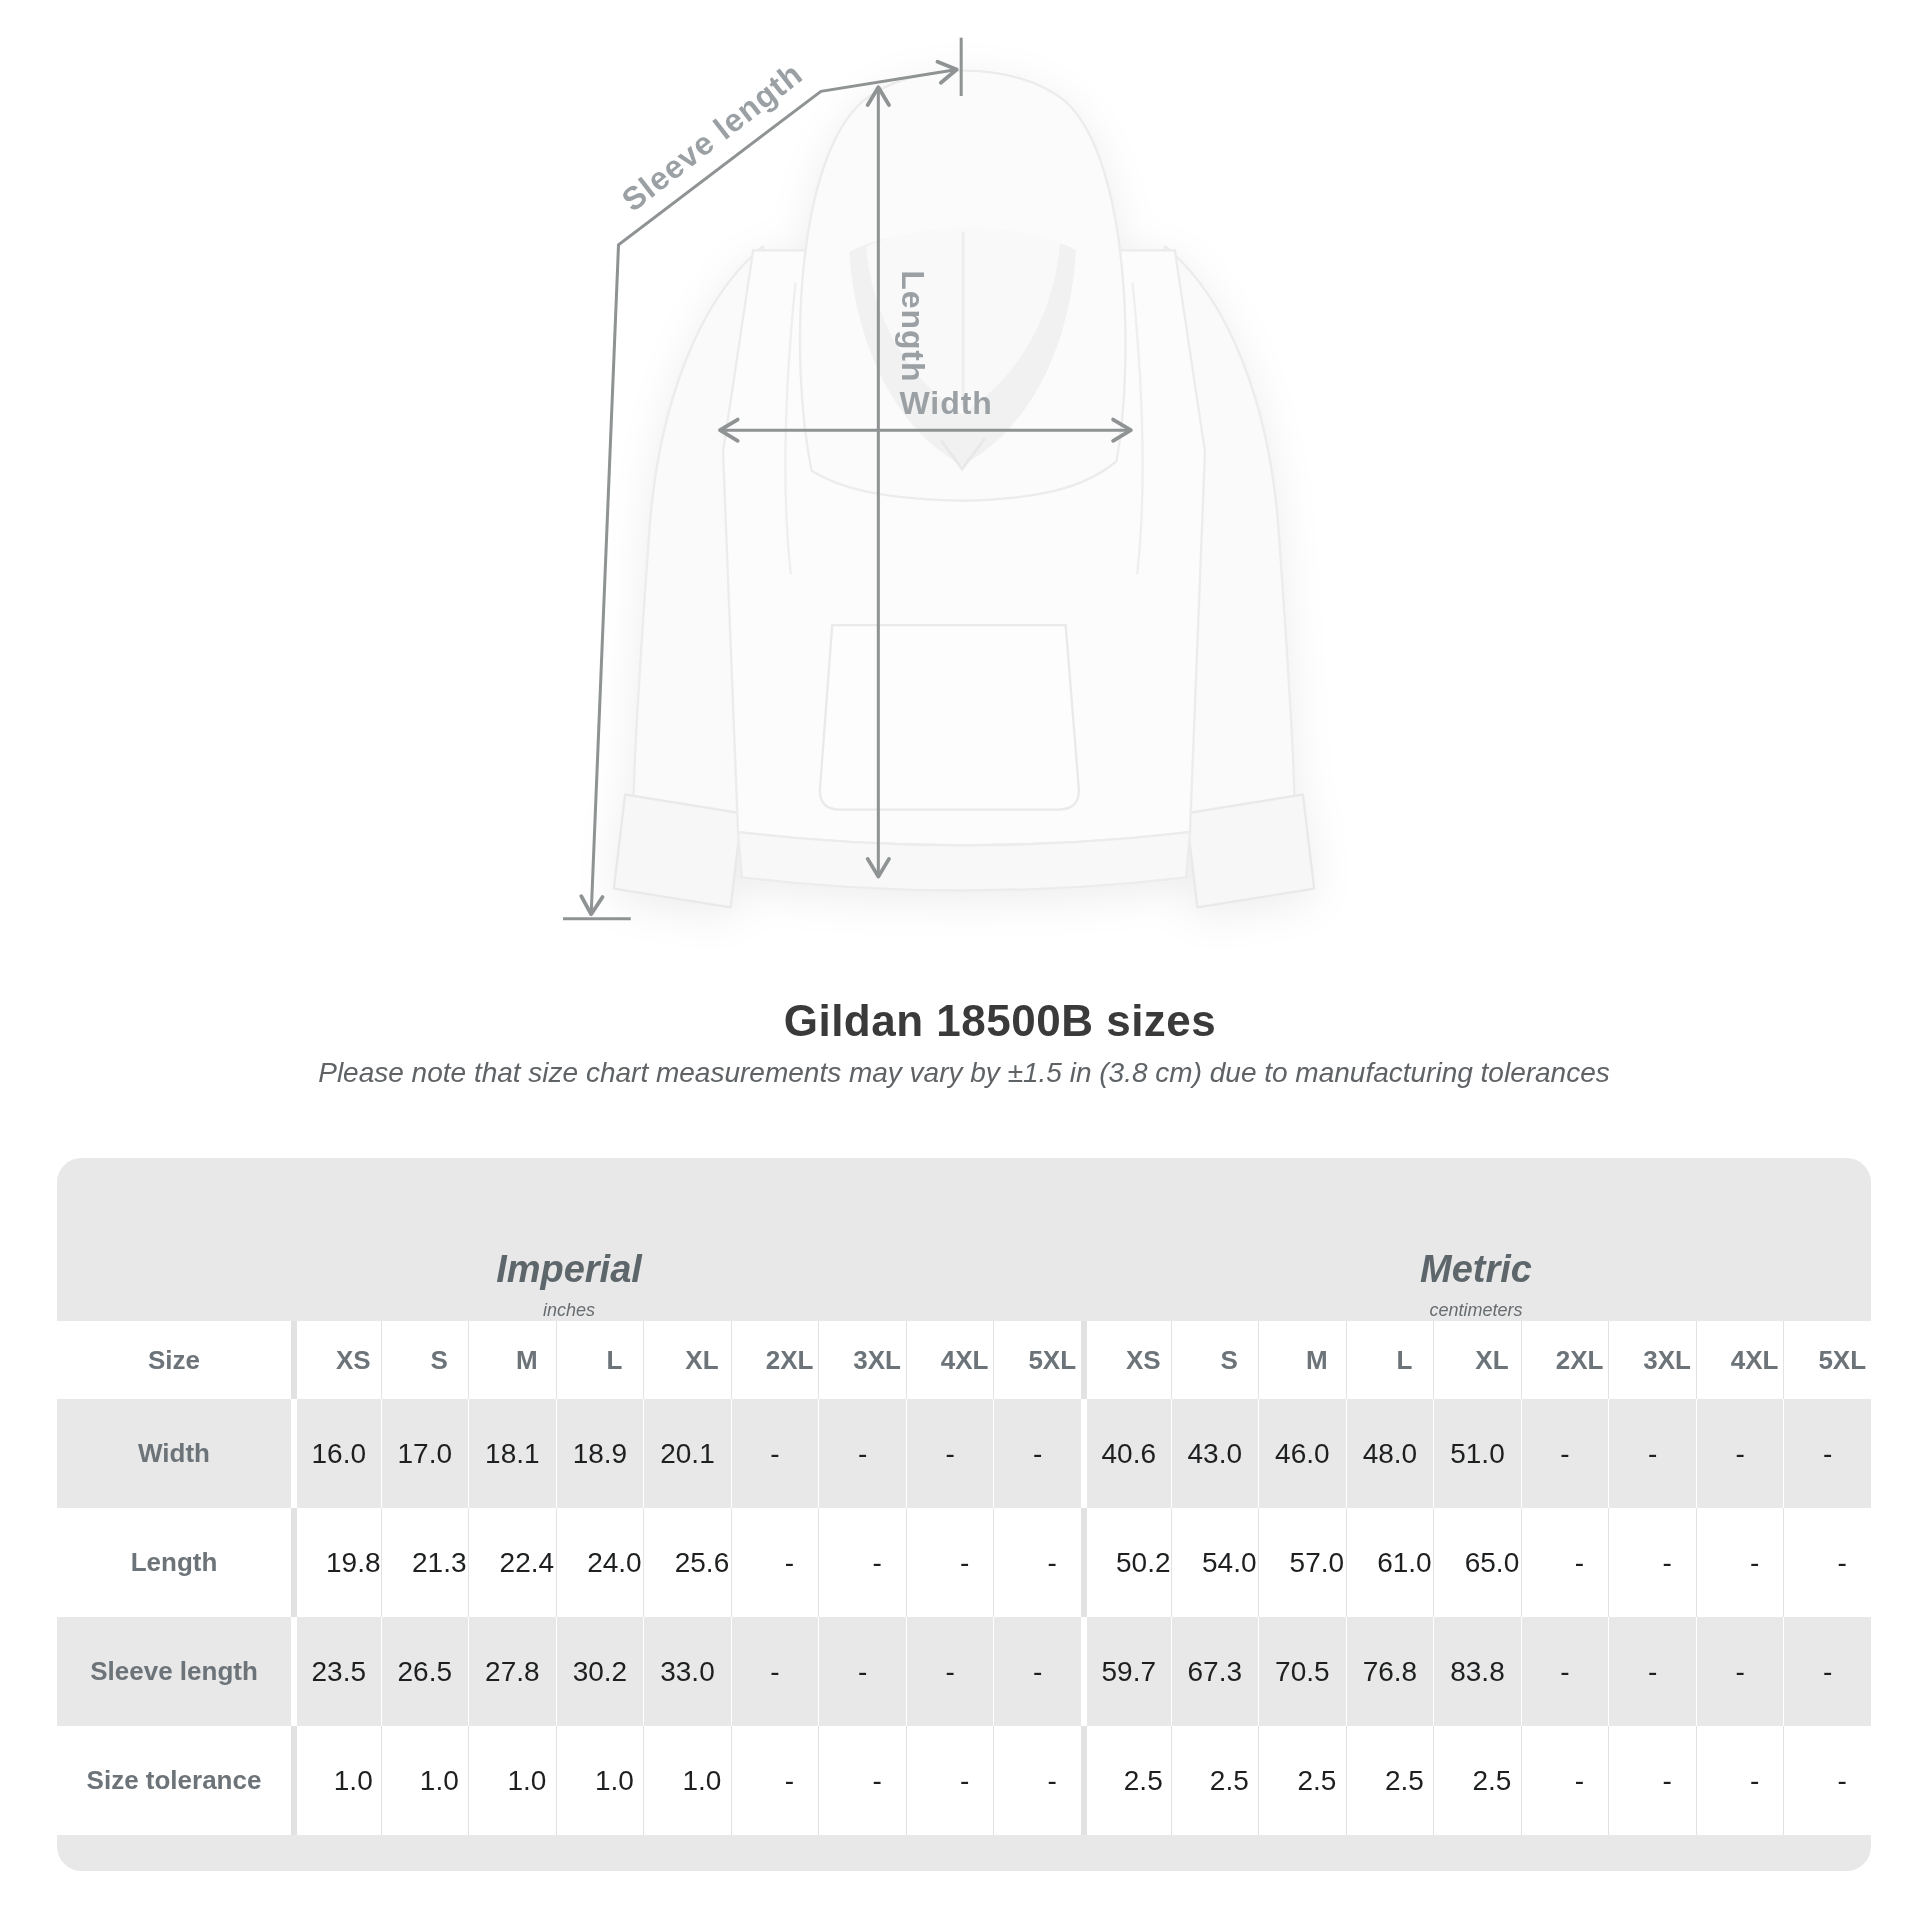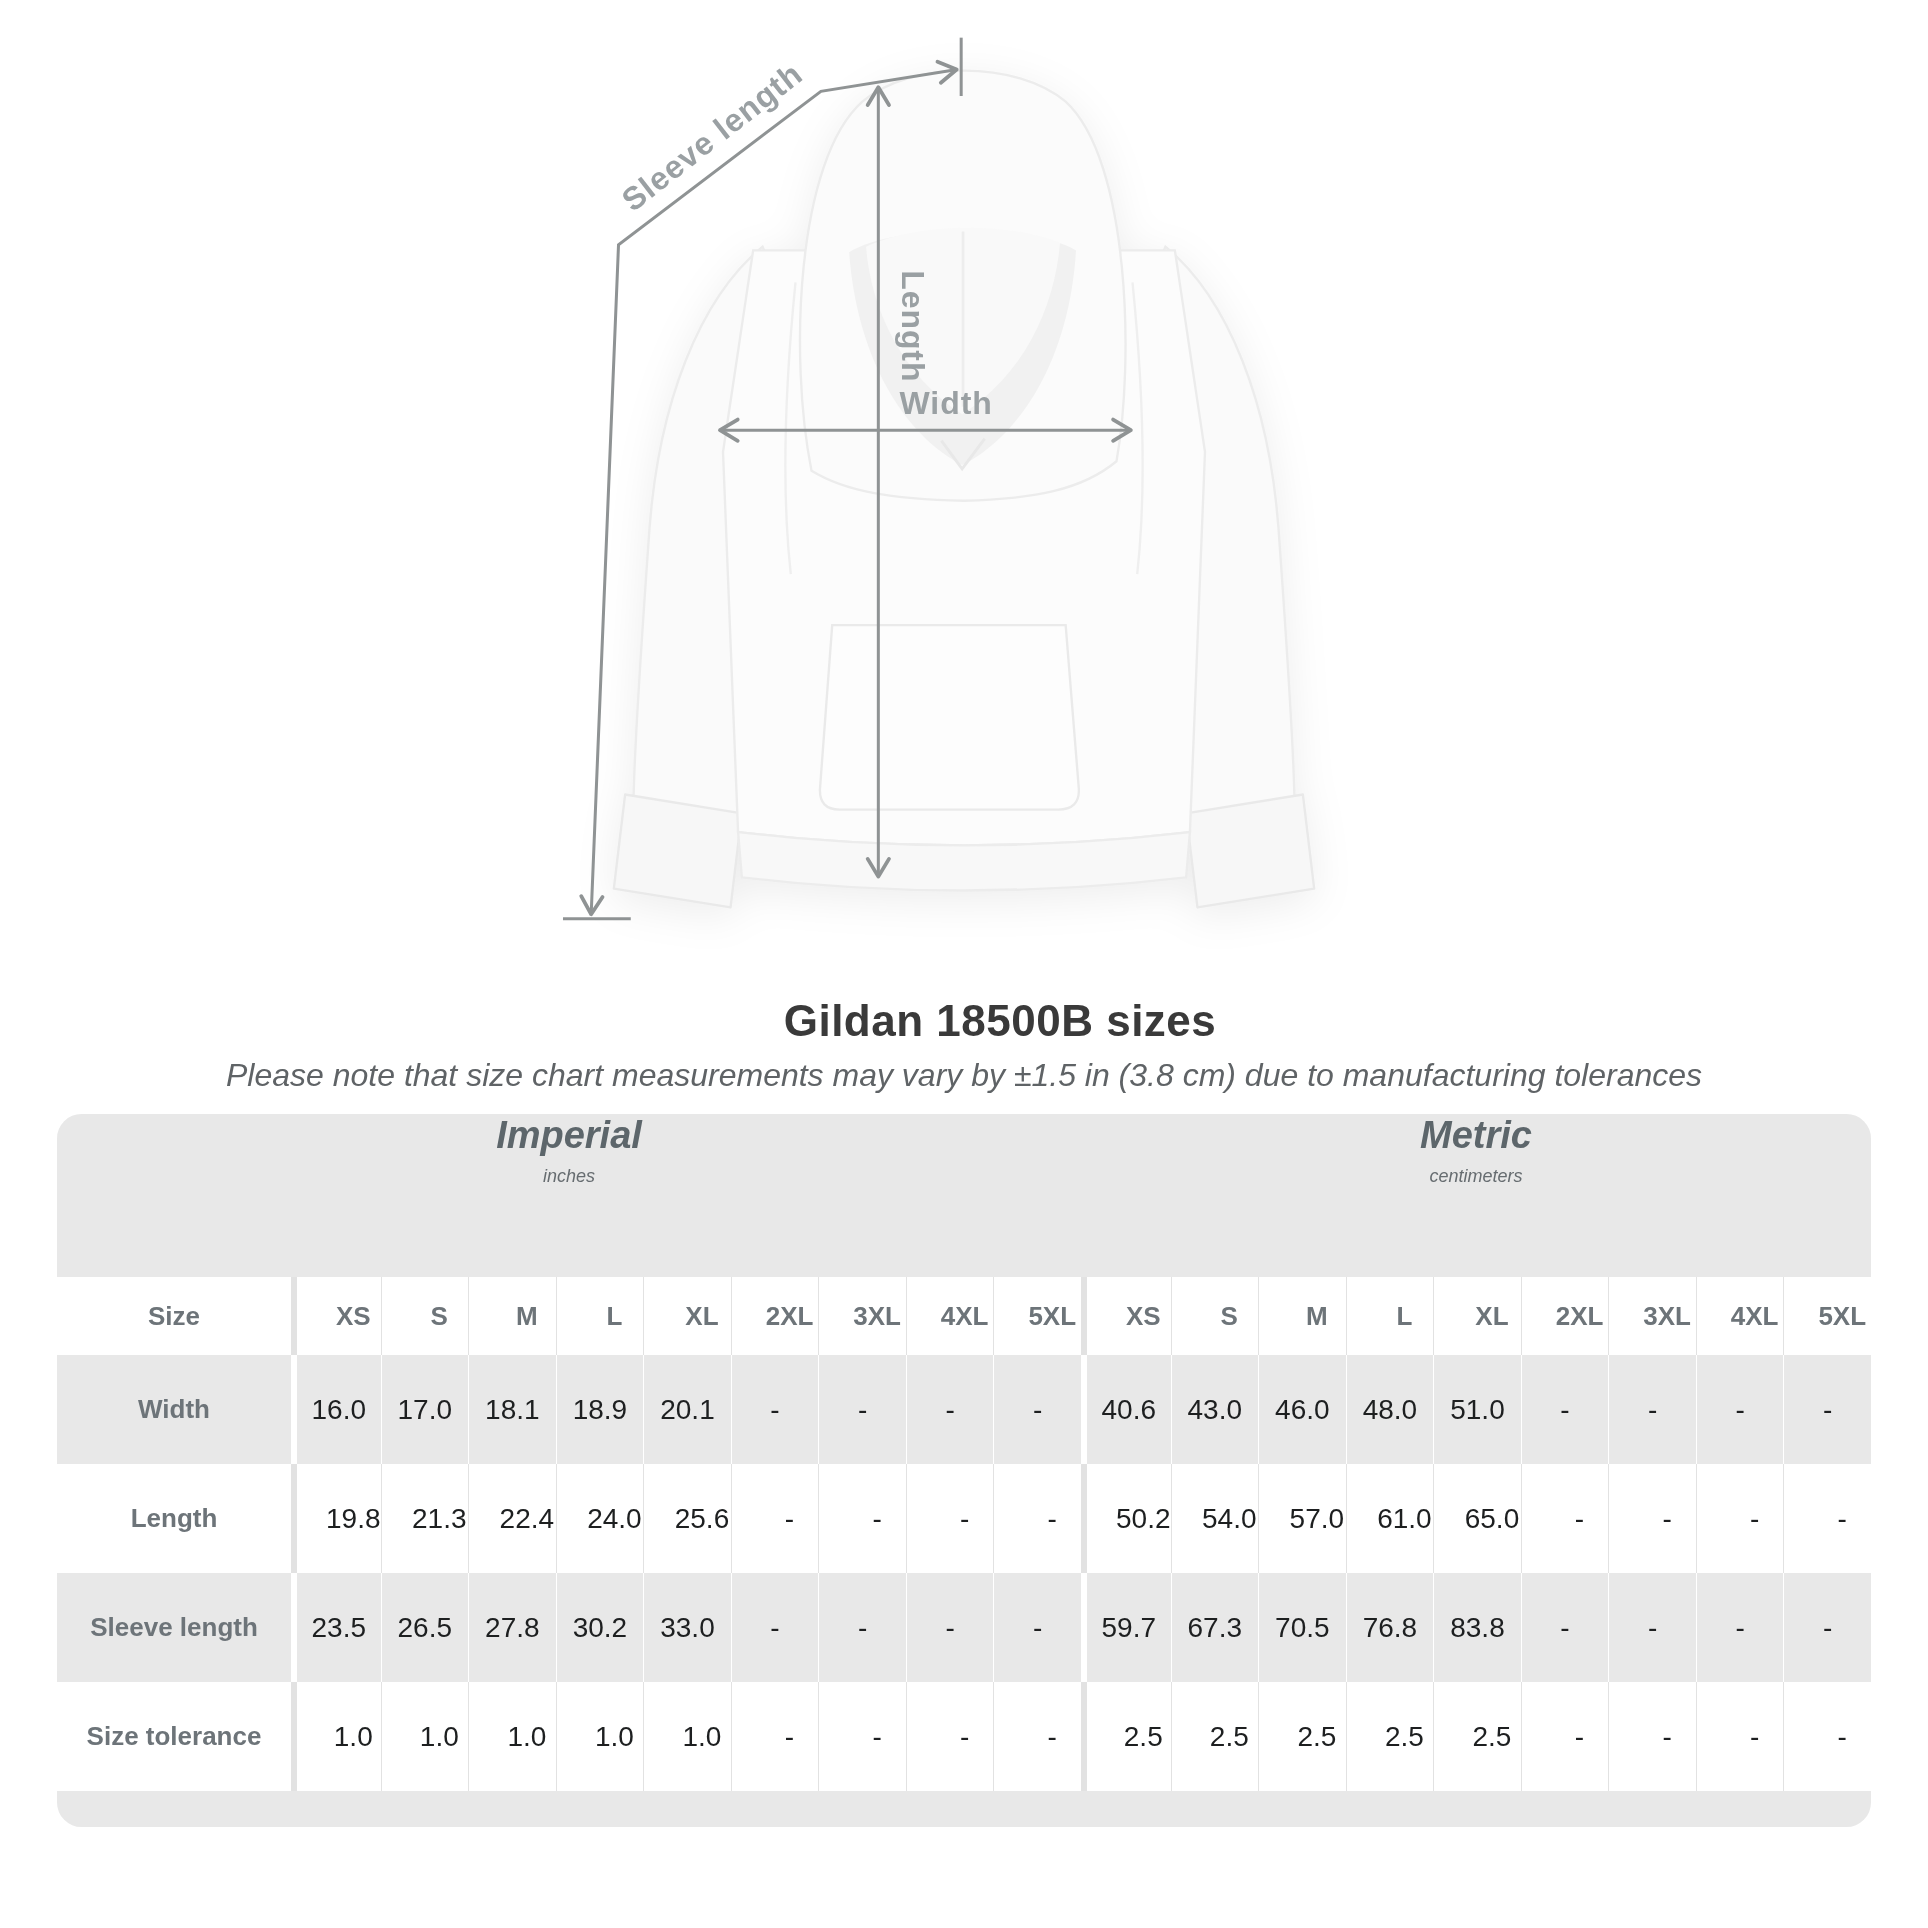--- a/index.html
+++ b/index.html
@@ -11,30 +11,30 @@
   
   .diagram-wrap{position:absolute;left:0;top:0;width:1928px;height:979px;}
   .measure-label{font-weight:bold;font-size:34px;fill:#9aa0a3;letter-spacing:1px;}
   
   .page-title{
     position:absolute;left:0;top:996px;width:100%;text-align:center;
     font-size:44px;font-weight:bold;color:#3a3a3a;letter-spacing:0.5px;padding-left:36px;
   }
   .page-subtitle{
     position:absolute;left:0;top:1057px;width:100%;text-align:center;
-    font-size:32px;font-style:italic;color:#5f6366;
+    font-size:28px;font-style:italic;color:#5f6366;
   }
   
   .size-table{
     position:absolute;left:57px;top:1114px;width:1814px;
     display:grid;grid-template-columns:234px repeat(18,1fr);
   }
   .unit-band{
     grid-column:1/-1;height:163px;background:#e8e8e8;
-    border-radius:24.5px 24.5px 0 0;display:flex;align-items:flex-start;
+    border-radius:24.5px 24.5px 0 0;display:flex;align-items:flex-end;margin-top:44px;
   }
   .unit-group{display:flex;flex-direction:column;align-items:center;justify-content:center;gap:9.4px;}
   .unit-group.imperial{width:1024px;}
   .unit-group.metric{flex:1;}
   .unit-name{font-size:38px;font-weight:bold;font-style:italic;color:#5d666b;}
   .unit-sub{font-size:18px;font-style:italic;color:#666c70;}
   .cell{
     display:flex;align-items:center;justify-content:center;
     font-size:28px;color:#1d1f20;background:#ffffff;
   }

